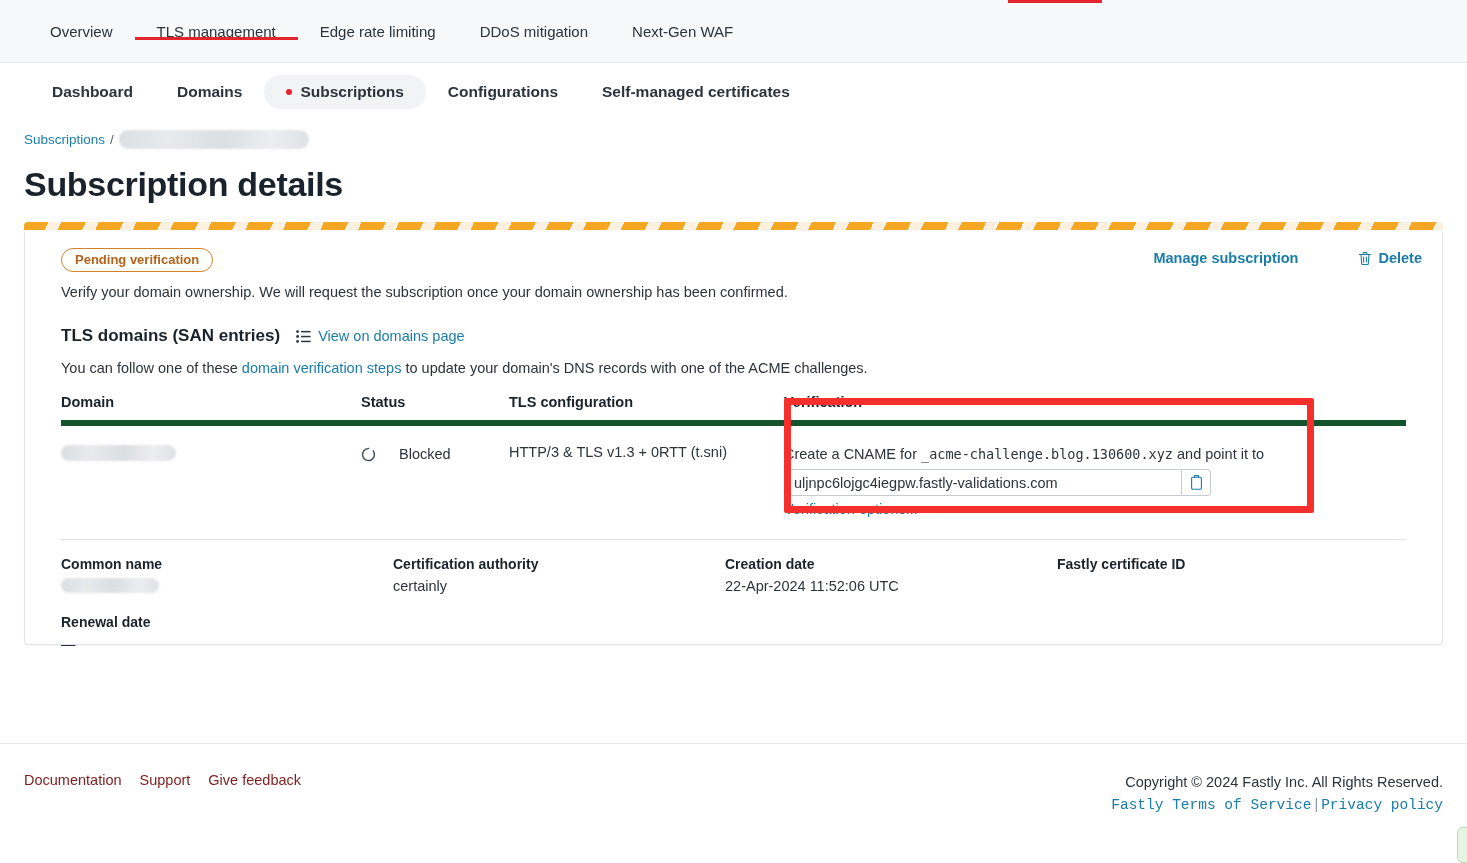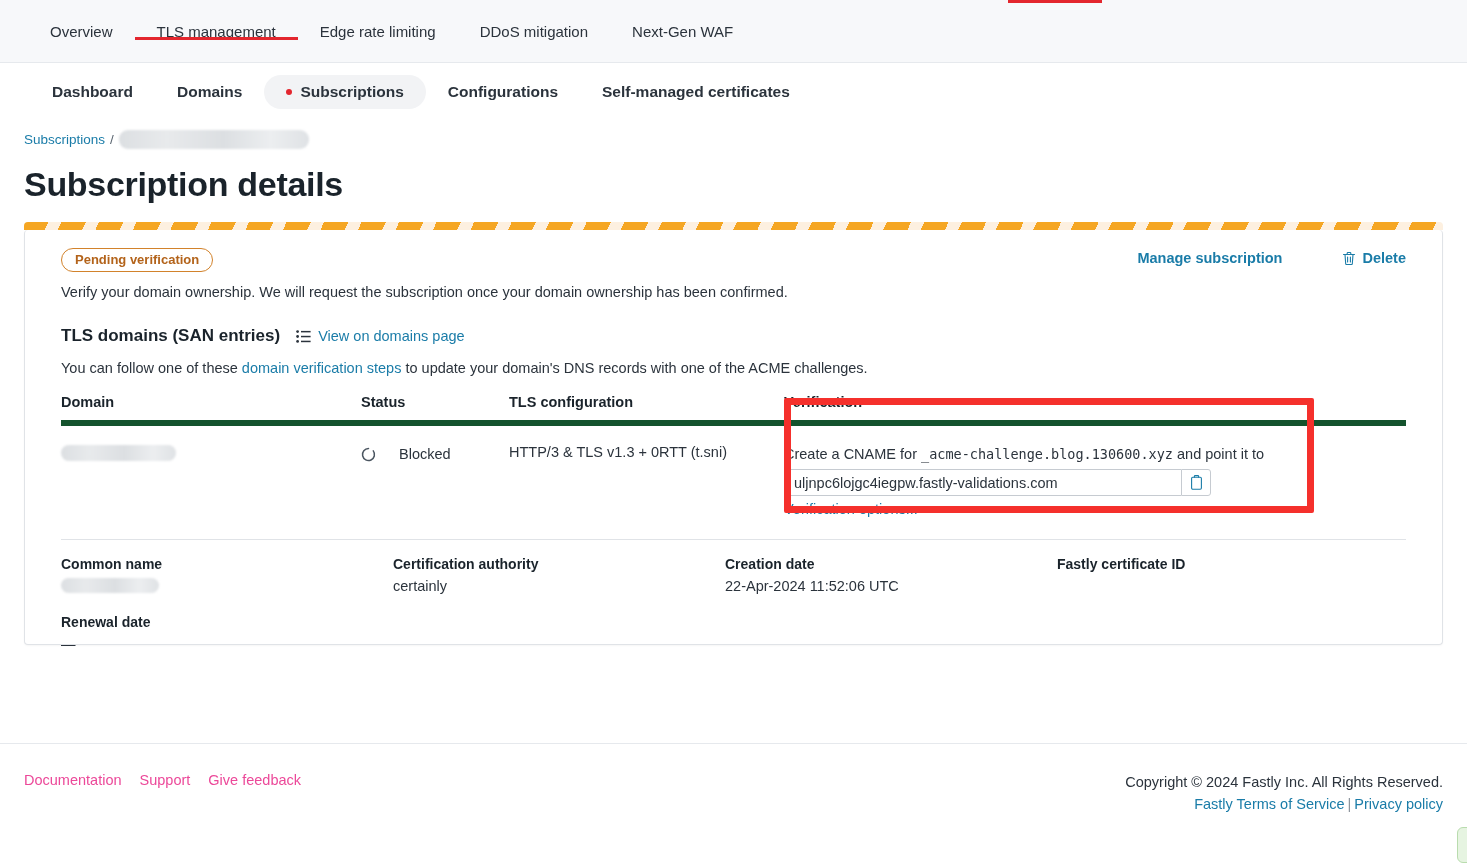--- a/index.html
+++ b/index.html
@@ -121,21 +121,21 @@
     font-weight: bold;
     padding: 4px 13px 5px 13px;
     line-height: 1;
   }
   .card-desc {
     margin-top: 12px;
     font-size: 14.5px;
     color: #2b333c;
   }
   .card-actions {
-    position: absolute; top: 20px; right: 36px;
+    position: absolute; top: 20px; right: 20px;
     display: flex; align-items: center; gap: 60px;
   }
   .link-strong {
     color: #1a7ca8; font-weight: bold; font-size: 14.5px;
     text-decoration: none; cursor: pointer;
   }
   .delete-action {
     display: flex; align-items: center; gap: 6px;
     color: #1a7ca8; font-weight: bold; font-size: 14.5px; cursor: pointer;
   }
@@ -239,23 +239,23 @@
   
   .footer {
     position: absolute; left: 0; right: 0; bottom: 0;
     height: 120px;
     border-top: 1px solid #e6e9ed;
     padding: 28px 24px 0 24px;
     display: flex; justify-content: space-between; align-items: flex-start;
     background: #fff;
   }
   .footer-links { display: flex; gap: 18px; }
-  .footer-links a { color: #ec4899; font-size: 14.5px; text-decoration: none; cursor: pointer; }
+  .footer-links a { color: #7f1d1d; font-size: 14.5px; text-decoration: none; cursor: pointer; }
   .footer-right { text-align: right; font-size: 14.5px; color: #2b333c; line-height: 1.5; }
-  .footer-right a { color: #1a7ca8; text-decoration: none; cursor: pointer; }
+  .footer-right a { color: #1a7ca8; text-decoration: none; cursor: pointer; font-family: Liberation Mono, monospace; }
   .footer-right .bar { color: #8b949c; margin: 0 3px; }
   .corner-widget {
     position: absolute; right: -6px; bottom: 0;
     width: 16px; height: 36px;
     background: #e6f4e1;
     border: 1px solid #b9dcae;
     border-radius: 6px;
   }
 </style>
 </head>

